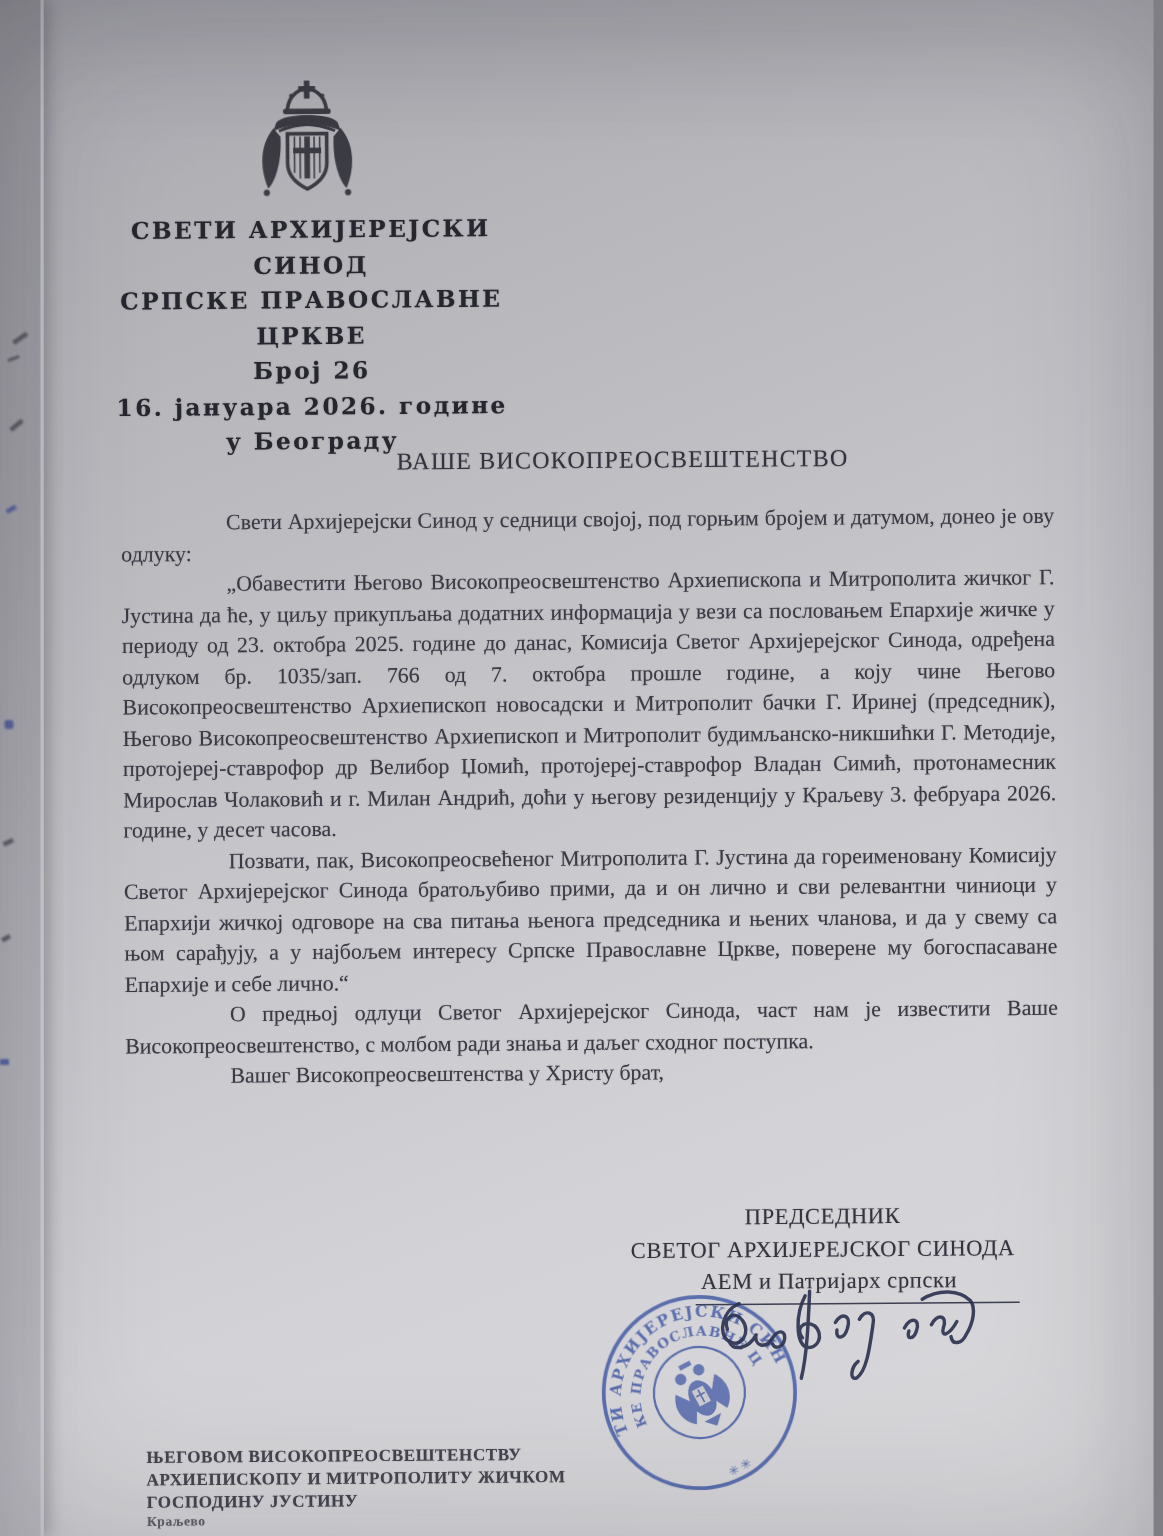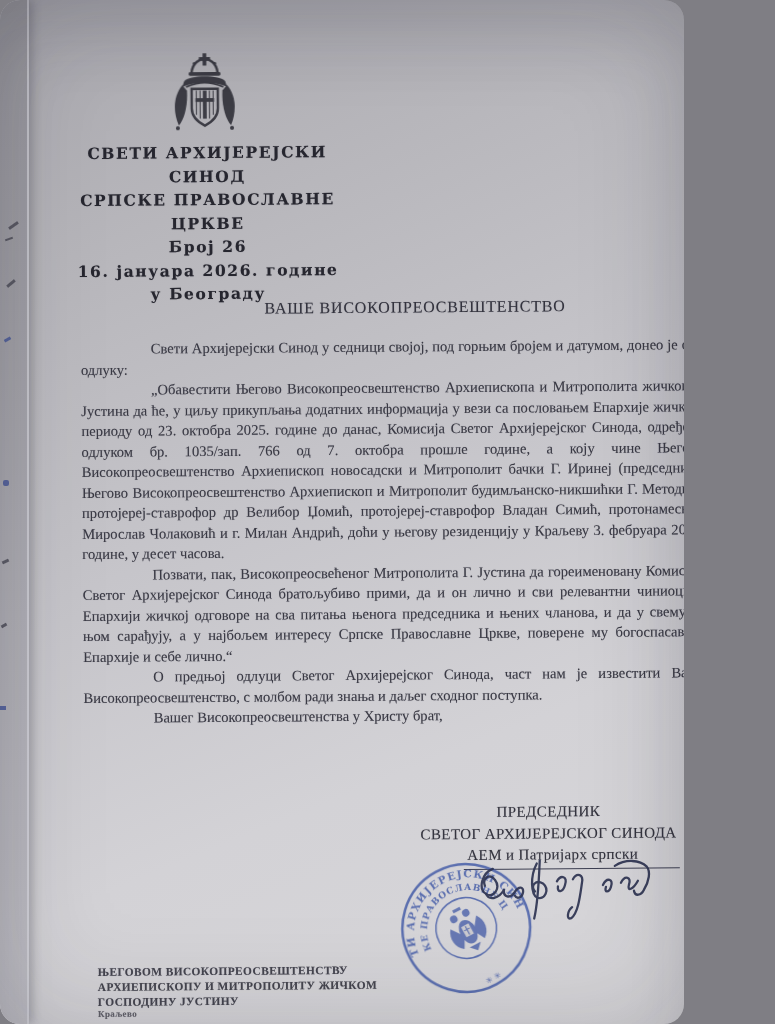--- a/index.html
+++ b/index.html
@@ -1,22 +1,21 @@
 <!DOCTYPE html>
 <html><head>
 <meta charset="utf-8">
 <style>
   html,body{margin:0;padding:0;background:#7f7e84;}
   .photo{
     position:relative;
-    width:684px;height:1024px;
+    width:769px;height:1024px;
     overflow:hidden;
     background:linear-gradient(158deg,#a9a8ae 0%,#b7b6bb 22%,#c6c5ca 48%,#d3d2d6 72%,#d8d7da 100%);
     font-family:"Liberation Serif","DejaVu Serif",serif;
-    border-radius:20px;
   }
   
   .edge-strip{
     position:absolute;left:0;top:0;width:27px;height:1024px;
     background:linear-gradient(180deg,#97969c 0%,#a3a2a8 30%,#b3b2b8 60%,#c3c2c8 100%);
     border-right:2px solid rgba(230,230,235,.55);
     box-shadow:4px 0 8px rgba(60,60,70,.25);
   }
   .edge-mark{position:absolute;background:#4a4a55;filter:blur(.6px);opacity:.8;}
   .edge-mark.blue{background:#45569b;}

